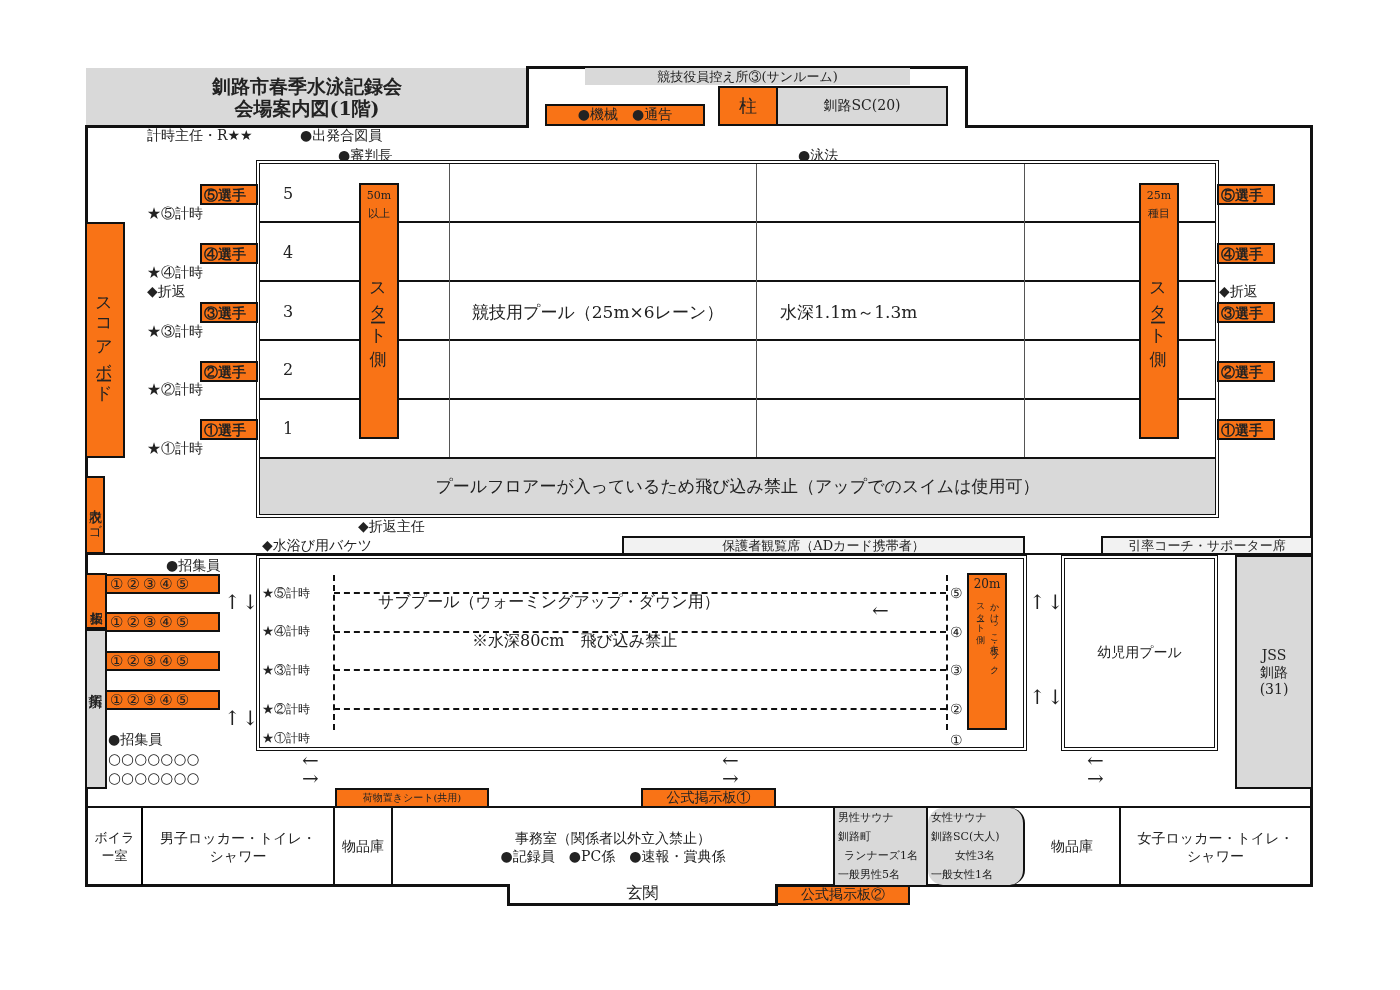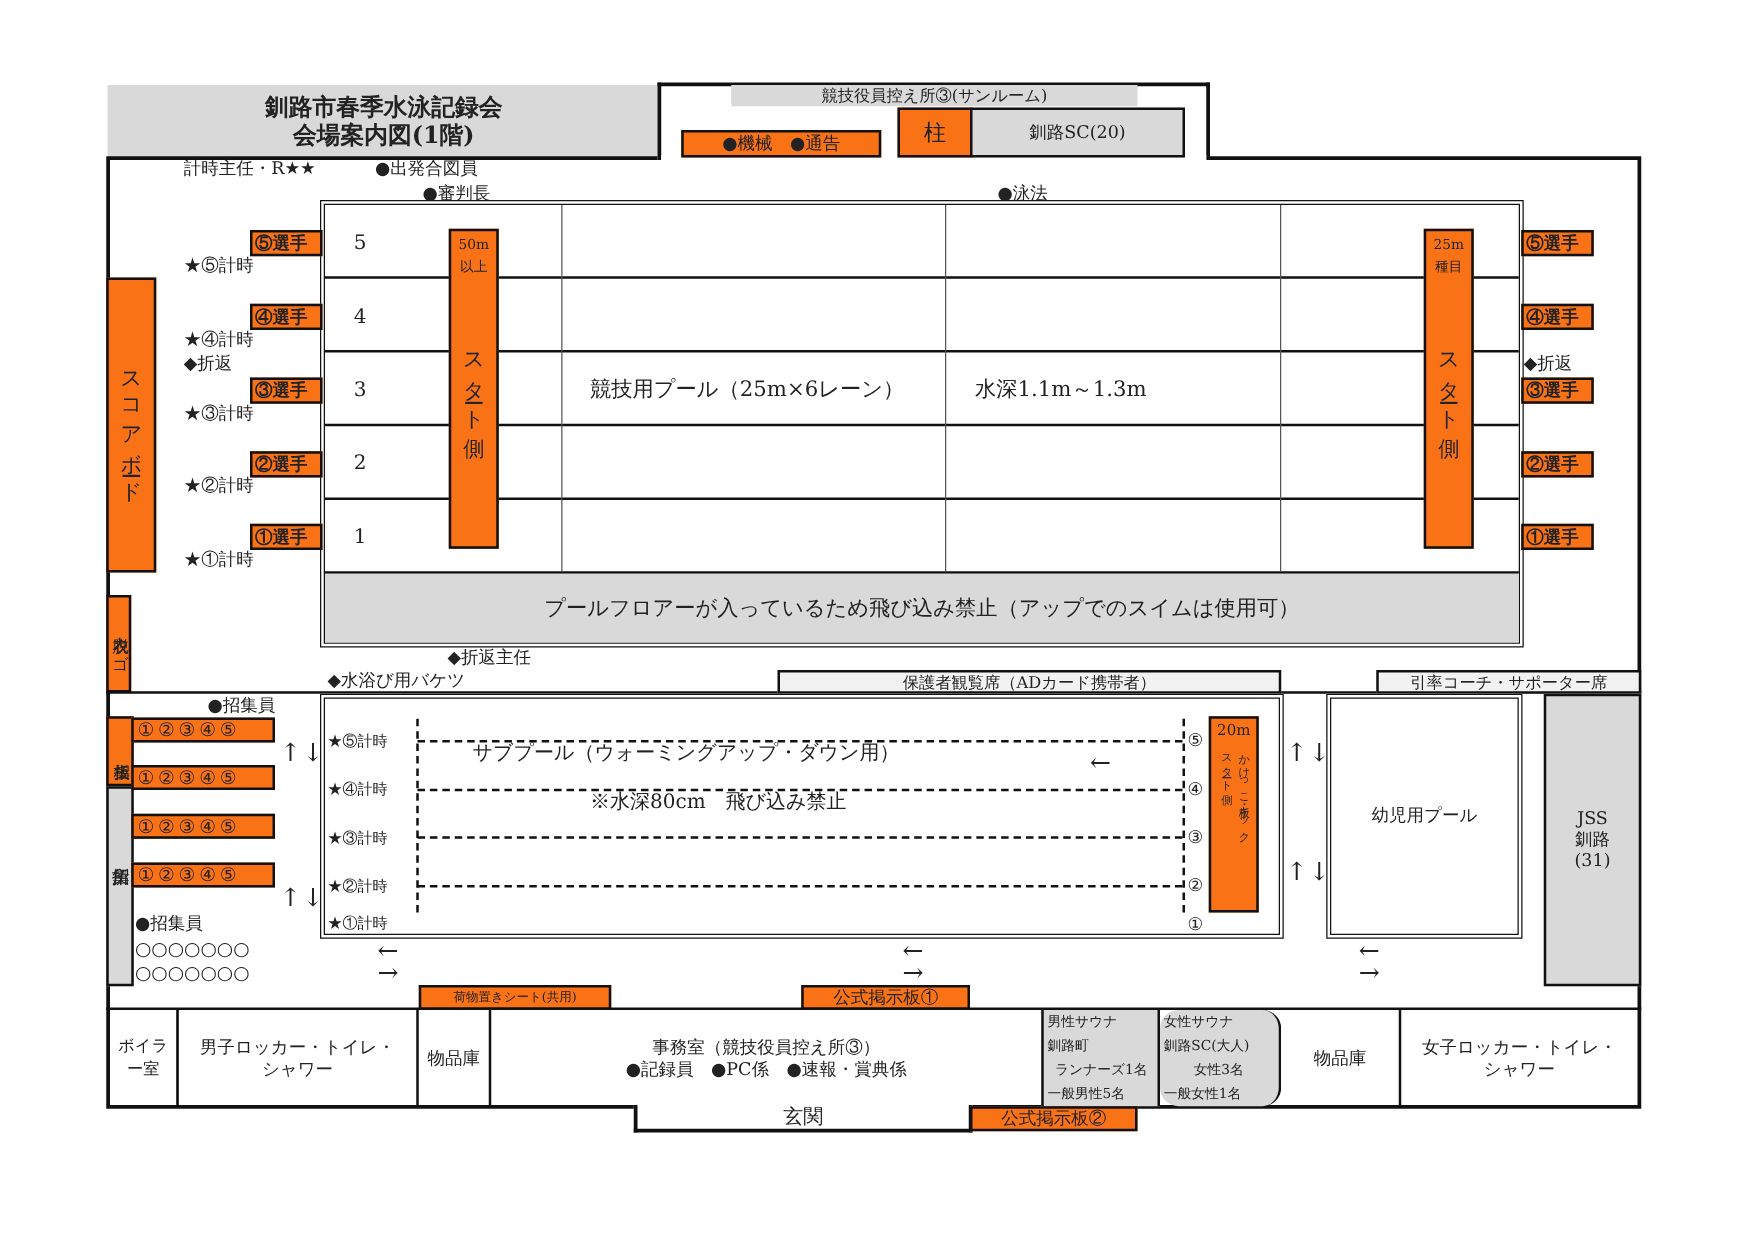--- a/index.html
+++ b/index.html
@@ -214,21 +214,21 @@
 <div class="abs center" style="left:88px;top:808px;width:55px;height:77px;border-right:2px solid #000000;font-size:13px;line-height:18px;padding:0 6px;white-space:normal;">
   <span style="white-space:normal;">ボイラー室</span>
 </div>
 <div class="abs center" style="left:143px;top:808px;width:192px;height:77px;border-right:2px solid #111;font-size:14px;line-height:18px;padding:0 12px;text-align:center;">
   <span style="white-space:normal;">男子ロッカー・トイレ・シャワー</span>
 </div>
 <div class="abs center" style="left:335px;top:808px;width:58px;height:77px;border-right:2px solid #111;font-size:14px;">
   <span>物品庫</span>
 </div>
 <div class="abs center" style="left:393px;top:808px;width:440px;height:77px;flex-direction:column;font-size:14px;line-height:18px;">
-  <span>事務室（競技役員控え所③）</span>
+  <span>事務室（関係者以外立入禁止）</span>
   <span>●記録員　●PC係　●速報・賞典係</span>
 </div>
 <div class="abs gray" style="left:833px;top:808px;width:95px;height:77px;border-left:2px solid #111;border-right:2px solid #111;font-size:11px;line-height:19px;padding-left:3px;">
   <div>男性サウナ</div>
   <div>釧路町</div>
   <div style="padding-left:6px;">ランナーズ1名</div>
   <div>一般男性5名</div>
 </div>
 <div class="abs gray" style="left:928px;top:808px;width:97px;height:77px;border-right:2px solid #111;font-size:11px;line-height:19px;padding-left:3px;border-radius:15px;">
   <div>女性サウナ</div>

